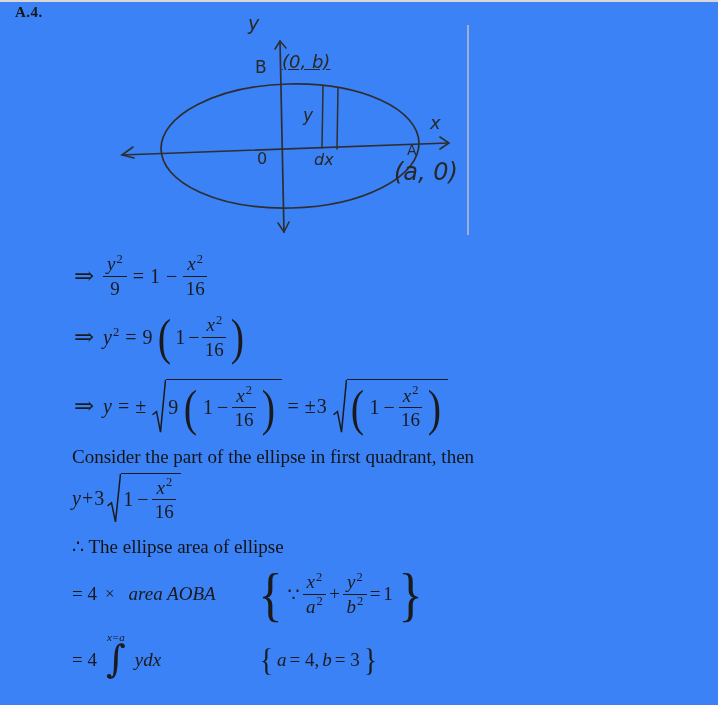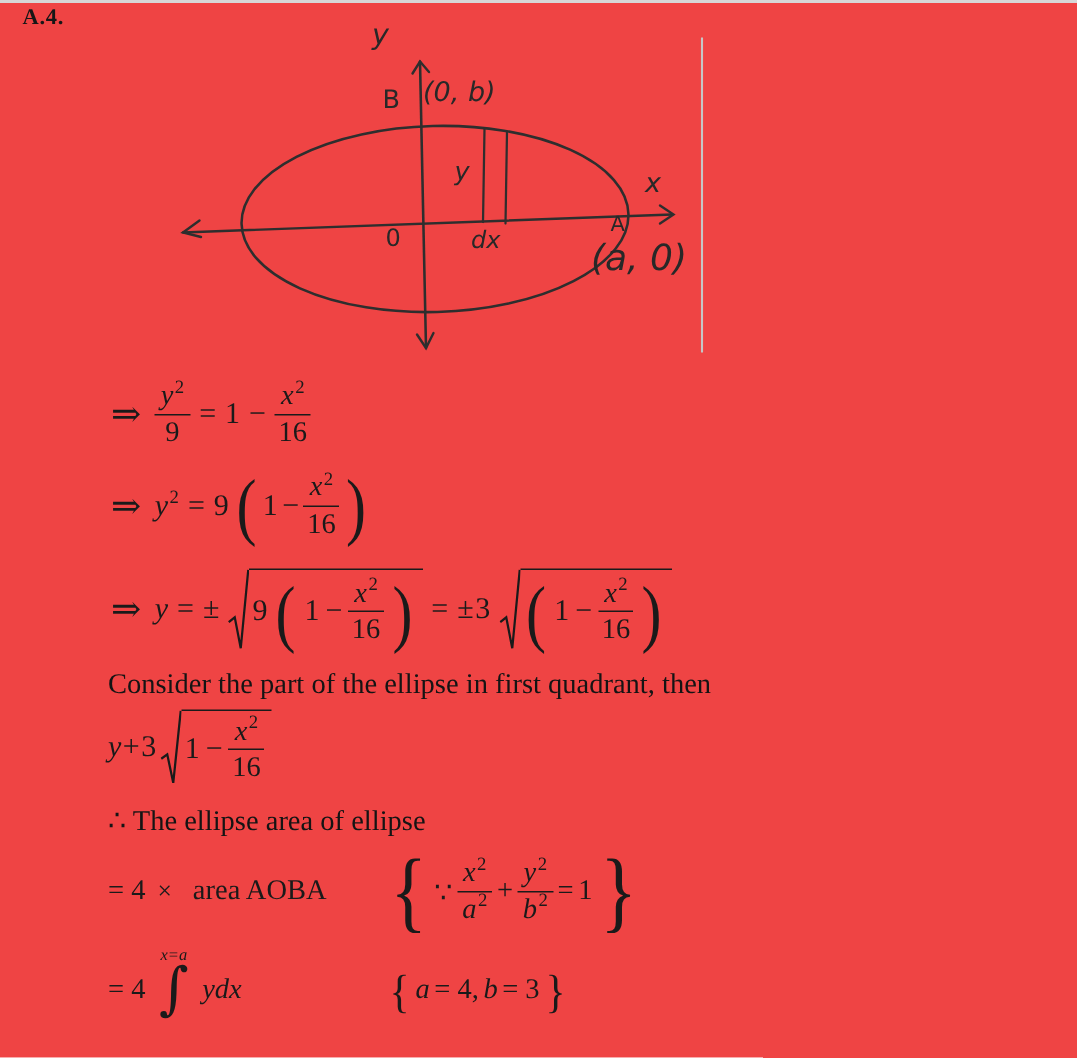--- a/index.html
+++ b/index.html
@@ -1,17 +1,17 @@
 <!DOCTYPE html>
 <html><head>
 <meta charset="utf-8">
 <style>
   html,body { margin:0; padding:0; background:#ffffff; }
   .page {
-    position:relative; width:718px; height:705px; background:#ef4444;
+    position:relative; width:718px; height:705px; background:#3b82f6;
     font-family:"Liberation Serif", serif; color:#161616; overflow:hidden;
   }
   .scan-top { position:absolute; left:0; top:0; width:718px; height:2px; background:#d7d7d7; }
   .plabel { position:absolute; left:15px; top:4px; font-weight:bold; font-size:15px; letter-spacing:0.5px; }
 
   
   .diagram { position:absolute; left:110px; top:8px; width:370px; height:240px; }
   .diagram svg.sketch { position:absolute; left:0; top:0; }
   .hl { position:absolute; font-family:"DejaVu Sans", sans-serif; font-style:italic; color:#282828; white-space:nowrap; }
   .hl.up { font-style:normal; }
@@ -55,21 +55,21 @@
       <path d="M330,129 L339,135 L330,141" fill="none" stroke="#2e2e2e" stroke-width="1.6" stroke-linecap="round"></path>
       <path d="M23,139 L12,147 L24,150" fill="none" stroke="#2e2e2e" stroke-width="1.6" stroke-linecap="round"></path>
       <path d="M170,33 L174,224" fill="none" stroke="#2e2e2e" stroke-width="1.7" stroke-linecap="round"></path>
       <path d="M165,41 L170,33 L176,40" fill="none" stroke="#2e2e2e" stroke-width="1.6" stroke-linecap="round"></path>
       <path d="M168,215 L174,224 L179,214" fill="none" stroke="#2e2e2e" stroke-width="1.6" stroke-linecap="round"></path>
       <path d="M213,78 L212,140" fill="none" stroke="#2e2e2e" stroke-width="1.5" stroke-linecap="round"></path>
       <path d="M228,80 L227,141" fill="none" stroke="#2e2e2e" stroke-width="1.5" stroke-linecap="round"></path>
     </svg>
     <span class="hl" style="left:138px; top:4px; font-size:19px;">y</span>
     <span class="hl up" style="left:145px; top:49px; font-size:17px;">B</span>
-    <span class="hl" style="left:172px; top:43px; font-size:18px;">(0, b)</span>
+    <span class="hl" style="left:172px; top:43px; font-size:18px;text-decoration:underline;">(0, b)</span>
     <span class="hl" style="left:320px; top:104px; font-size:18px;">x</span>
     <span class="hl up" style="left:297px; top:134px; font-size:14px;">A</span>
     <span class="hl" style="left:284px; top:150px; font-size:24px;">(a, 0)</span>
     <span class="hl up" style="left:147px; top:141px; font-size:16px;">0</span>
     <span class="hl" style="left:193px; top:97px; font-size:17px;">y</span>
     <span class="hl" style="left:204px; top:142px; font-size:16px;text-align:right;">dx</span>
   </div>
 
   <div class="eq" style="left:74px; top:250px; height:52px;">
     <span class="imp">⇒</span>
@@ -170,21 +170,21 @@
   </div>
 
   <div class="textline" style="left:72px; top:535px;">
     <span class="sym3">∴</span>
     <span>The ellipse area of ellipse</span>
   </div>
 
   <div class="eq" style="left:72px; top:563px; height:62px; font-size:19px;">
     <span>= 4</span>
     <span class="xsmall">×</span>
-    <span style="margin-left:6px;">area AOBA</span>
+    <span style="margin-left:6px;font-style:italic;">area AOBA</span>
     <span class="grp" style="margin-left:34px;">
       <span class="bc">{</span>
       <span class="sym3">∵</span>
       <span class="frac">
         <span class="num"><span class="it">x</span><sup class="s">2</sup></span>
         <span class="den"><span class="it">a</span><sup class="s">2</sup></span>
       </span>
       <span>+</span>
       <span class="frac">
         <span class="num"><span class="it">y</span><sup class="s">2</sup></span>

